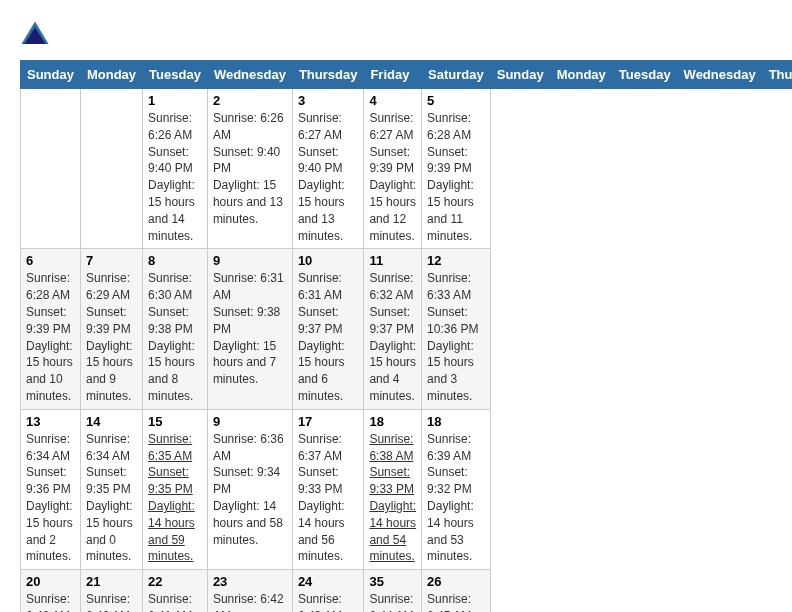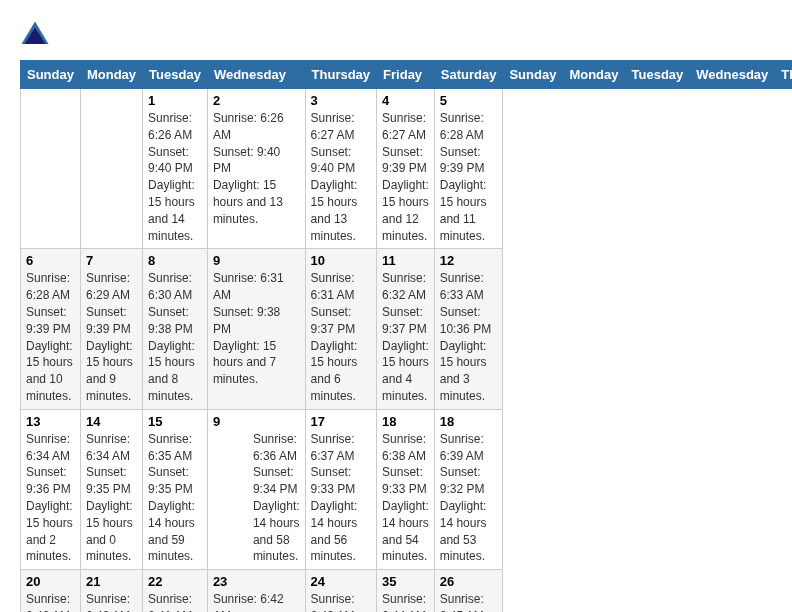--- a/index.html
+++ b/index.html
@@ -210,39 +210,39 @@
 Daylight: 15 hours and 2 minutes.</div>
         </td>
         <td>
           <span class="day-num">14</span>
           <div class="day-info" style="white-space: pre-line;">Sunrise: 6:34 AM
 Sunset: 9:35 PM
 Daylight: 15 hours and 0 minutes.</div>
         </td>
         <td>
           <span class="day-num">15</span>
-          <div class="day-info" style="white-space: pre-line;">Sunrise: 6:35 AM
+          <div class="day-info" style="white-space: pre-line; text-decoration: underline;">Sunrise: 6:35 AM
 Sunset: 9:35 PM
 Daylight: 14 hours and 59 minutes.</div>
         </td>
         <td>
           <span class="day-num">9</span>
-          <div class="day-info" style="white-space: pre-line; margin-left: 40px;">Sunrise: 6:36 AM
+          <div class="day-info" style="white-space: pre-line;">Sunrise: 6:36 AM
 Sunset: 9:34 PM
 Daylight: 14 hours and 58 minutes.</div>
         </td>
         <td>
           <span class="day-num">17</span>
           <div class="day-info" style="white-space: pre-line;">Sunrise: 6:37 AM
 Sunset: 9:33 PM
 Daylight: 14 hours and 56 minutes.</div>
         </td>
         <td>
           <span class="day-num">18</span>
-          <div class="day-info" style="white-space: pre-line;">Sunrise: 6:38 AM
+          <div class="day-info" style="white-space: pre-line; text-decoration: underline;">Sunrise: 6:38 AM
 Sunset: 9:33 PM
 Daylight: 14 hours and 54 minutes.</div>
         </td>
         <td>
           <span class="day-num">18</span>
           <div class="day-info" style="white-space: pre-line;">Sunrise: 6:39 AM
 Sunset: 9:32 PM
 Daylight: 14 hours and 53 minutes.</div>
         </td>
       </tr>

